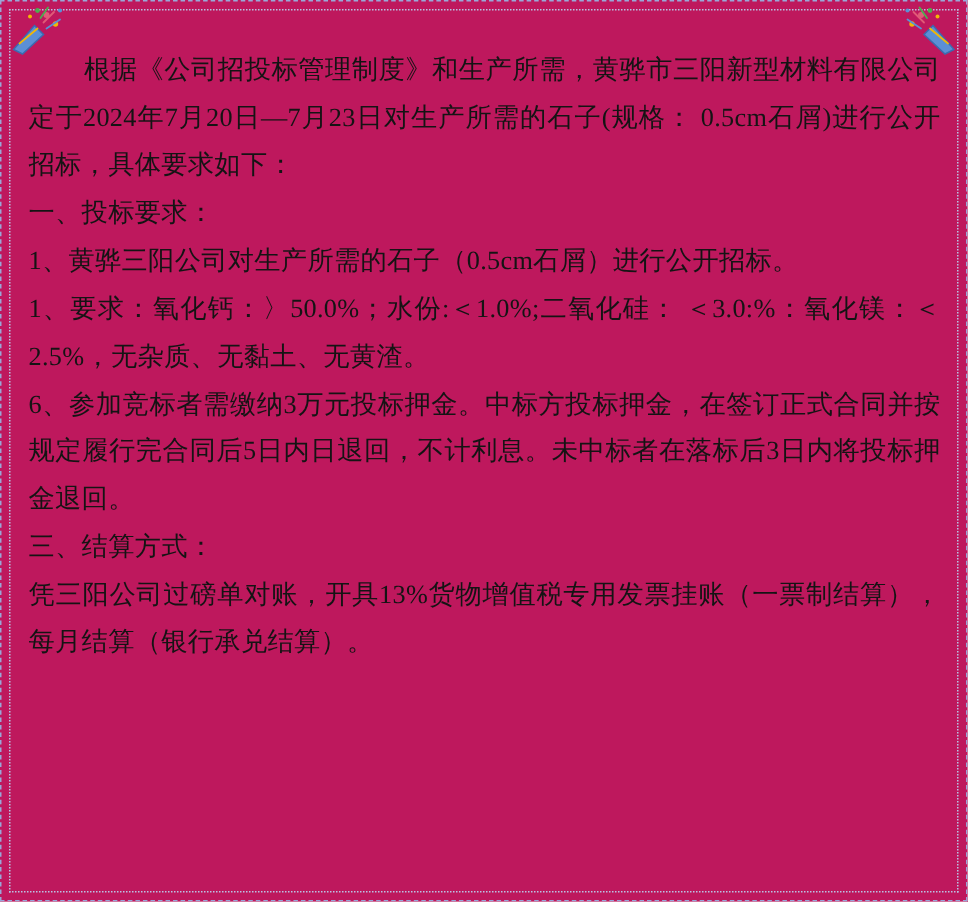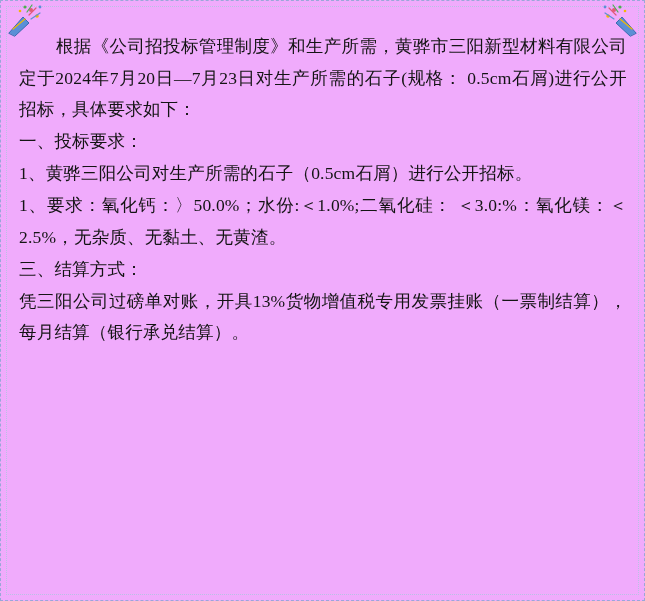--- a/index.html
+++ b/index.html
@@ -11,21 +11,21 @@
     height: 601px;
     background: #fdfdf8;
     font-family: "Liberation Serif", "DejaVu Serif", serif;
     overflow: hidden;
   }
   .page {
     position: relative;
     width: 645px;
     height: 601px;
     box-sizing: border-box;
-    background: #f0abfc;
+    background: #be185d;
     border: 1px dashed #9aa7d8;
     padding: 0;
   }
   .inner-frame {
     position: absolute;
     left: 5px;
     top: 5px;
     right: 5px;
     bottom: 5px;
     border: 1px dotted #b9c2e4;
@@ -103,18 +103,19 @@
         <circle cx="17" cy="8" r="1.3" fill="#f2b705"></circle>
       </g>
     </svg>
   </div>
 
   <div class="content">
     <p class="para indent">根据《公司招投标管理制度》和生产所需，黄骅市三阳新型材料有限公司定于2024年7月20日—7月23日对生产所需的石子(规格： 0.5cm石屑)进行公开招标，具体要求如下：</p>
     <p class="para">一、投标要求：</p>
     <p class="para">1、黄骅三阳公司对生产所需的石子（0.5cm石屑）进行公开招标。</p>
     <p class="para">1、要求：氧化钙：〉50.0%；水份:＜1.0%;二氧化硅： ＜3.0:%：氧化镁：＜2.5%，无杂质、无黏土、无黄渣。</p>
+    <p class="para">6、参加竞标者需缴纳3万元投标押金。中标方投标押金，在签订正式合同并按规定履行完合同后5日内日退回，不计利息。未中标者在落标后3日内将投标押金退回。</p>
     <p class="para">三、结算方式：</p>
     <p class="para">凭三阳公司过磅单对账，开具13%货物增值税专用发票挂账（一票制结算），每月结算（银行承兑结算）。</p>
 
   </div>
 
 </div>
 
 </body></html>

